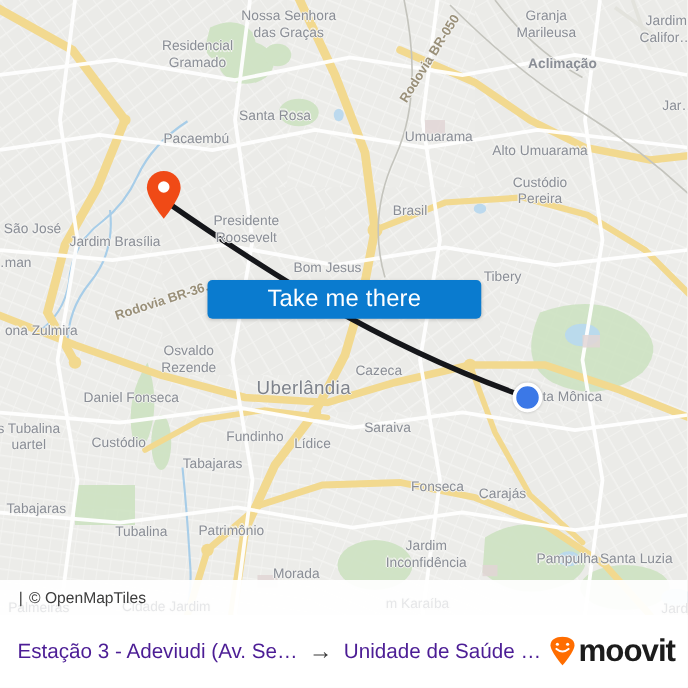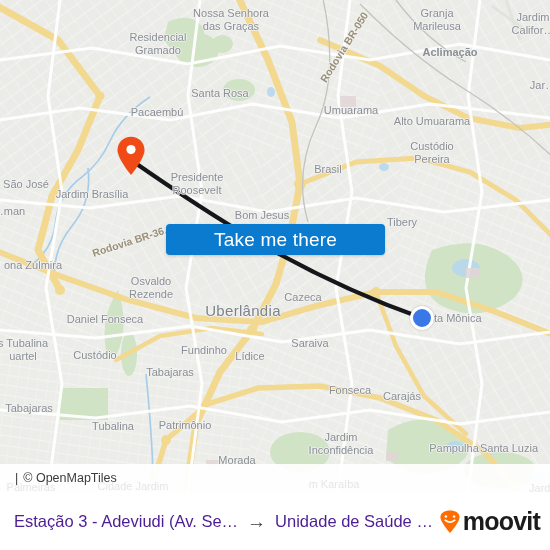--- a/index.html
+++ b/index.html
@@ -124,21 +124,21 @@
   .footer-to   { max-width: 160px; }
   .footer-arrow {
     margin: 0 9px;
     font-size: 19px;
     color: #3a3a3a;
     line-height: 1;
   }
   .footer-spacer { flex: 1 1 auto; }
   .brand {
     display: flex;
-    align-items: flex-end;
+    align-items: flex-start;
     gap: 2px;
     flex: 0 0 auto;
   }
   .brand-word {
     font-size: 25px;
     font-weight: bold;
     color: #1c1c1c;
     letter-spacing: -0.8px;
     line-height: 1;
   }

